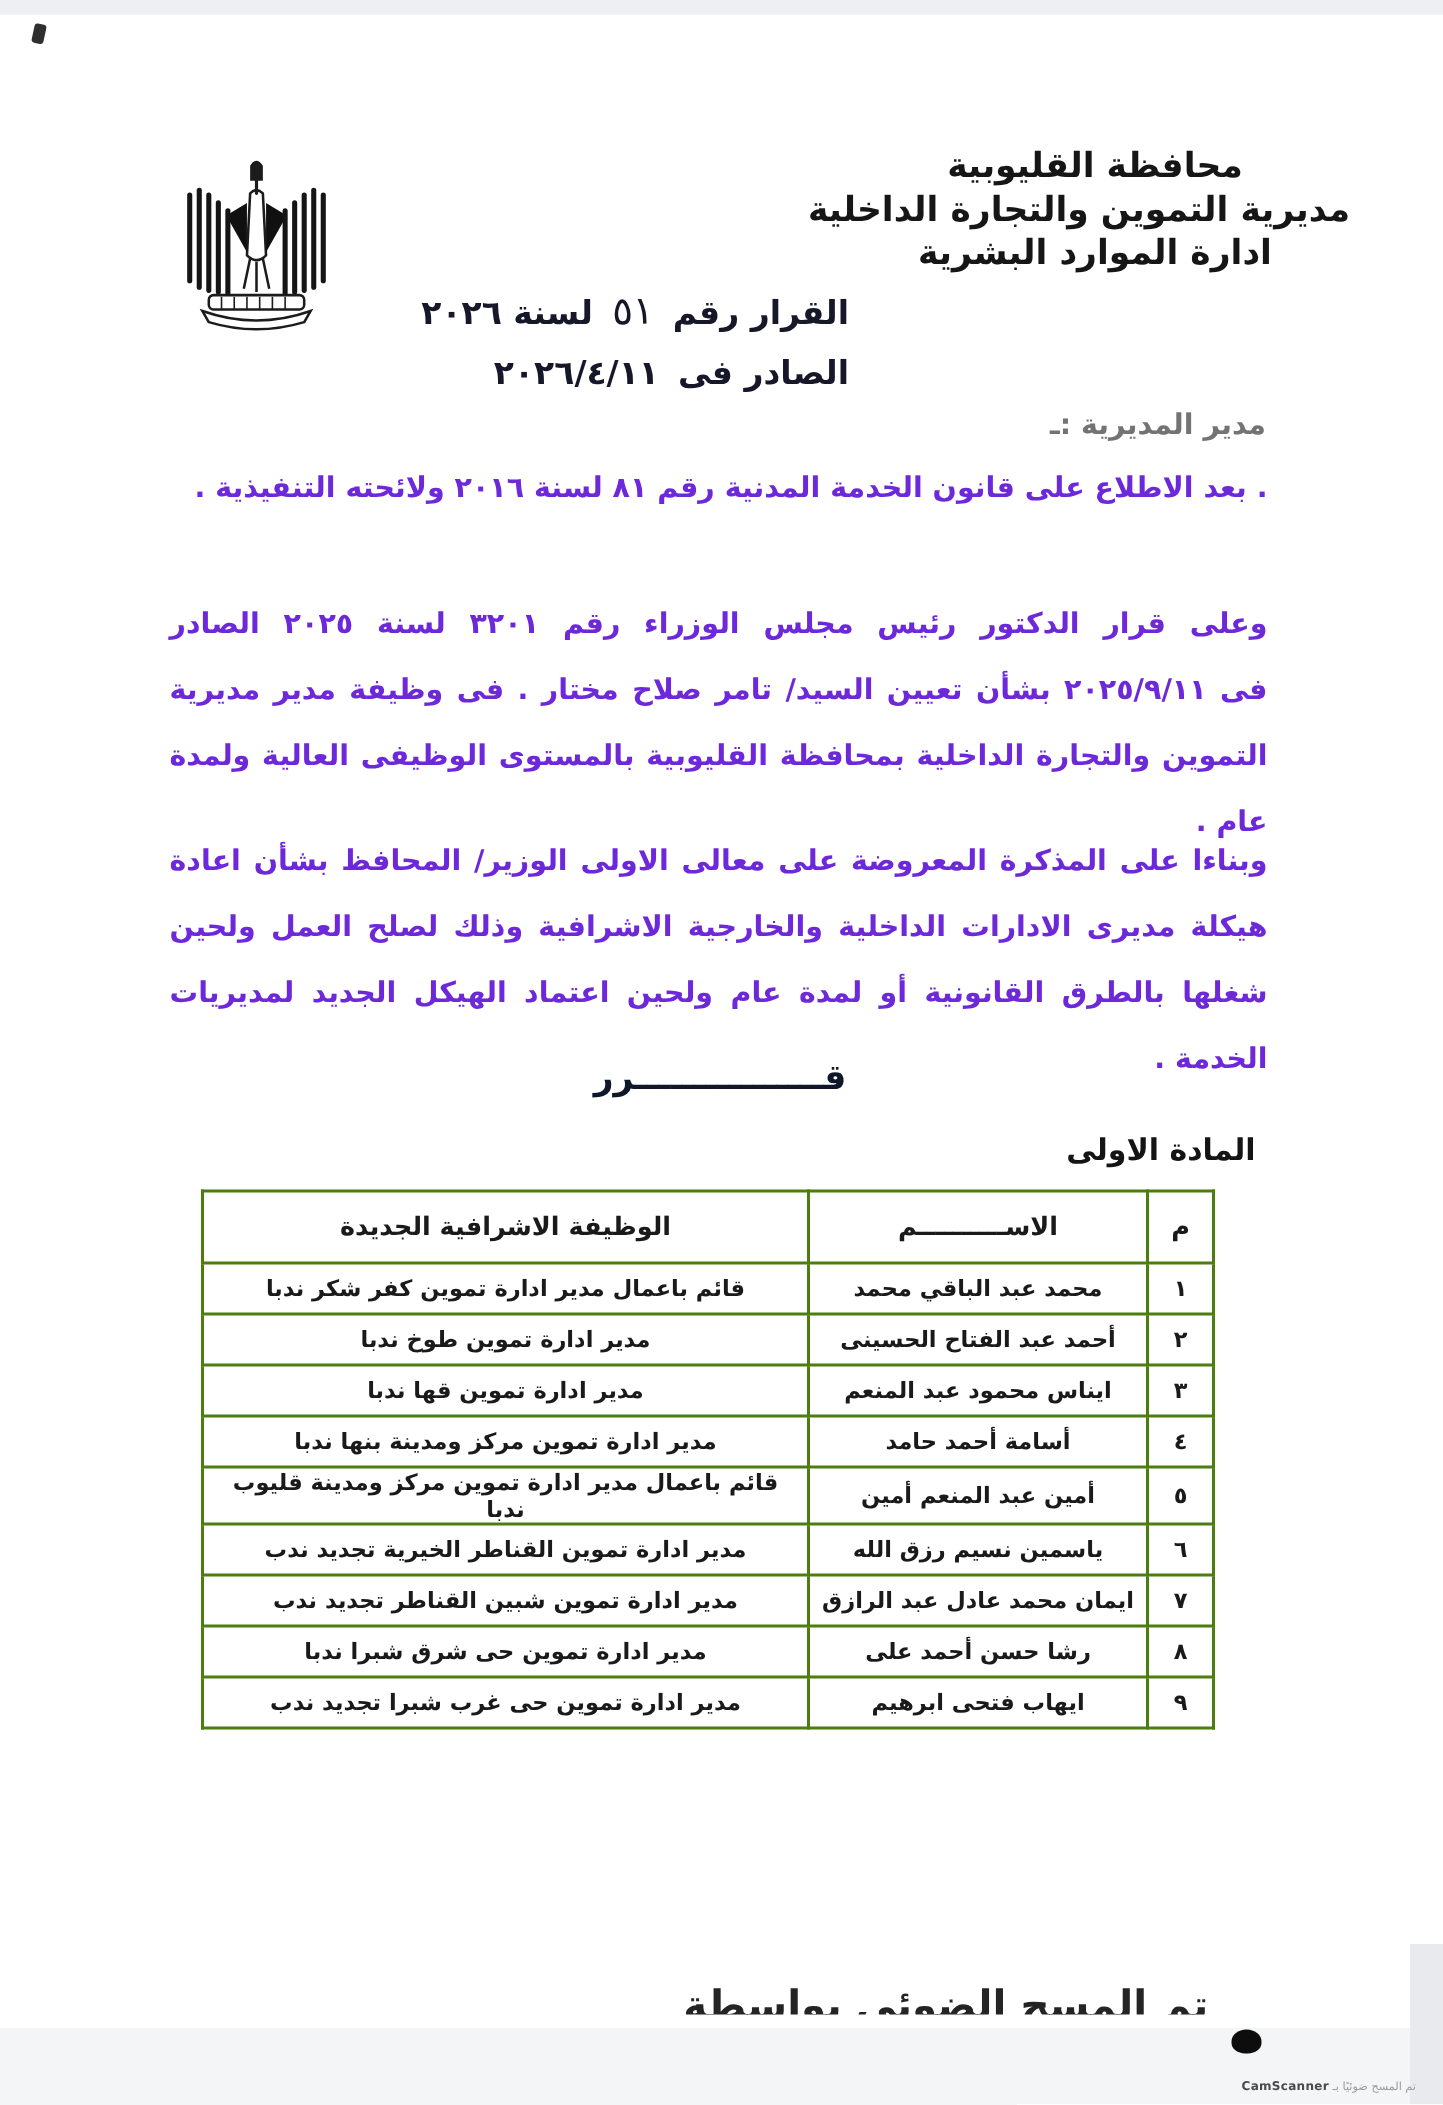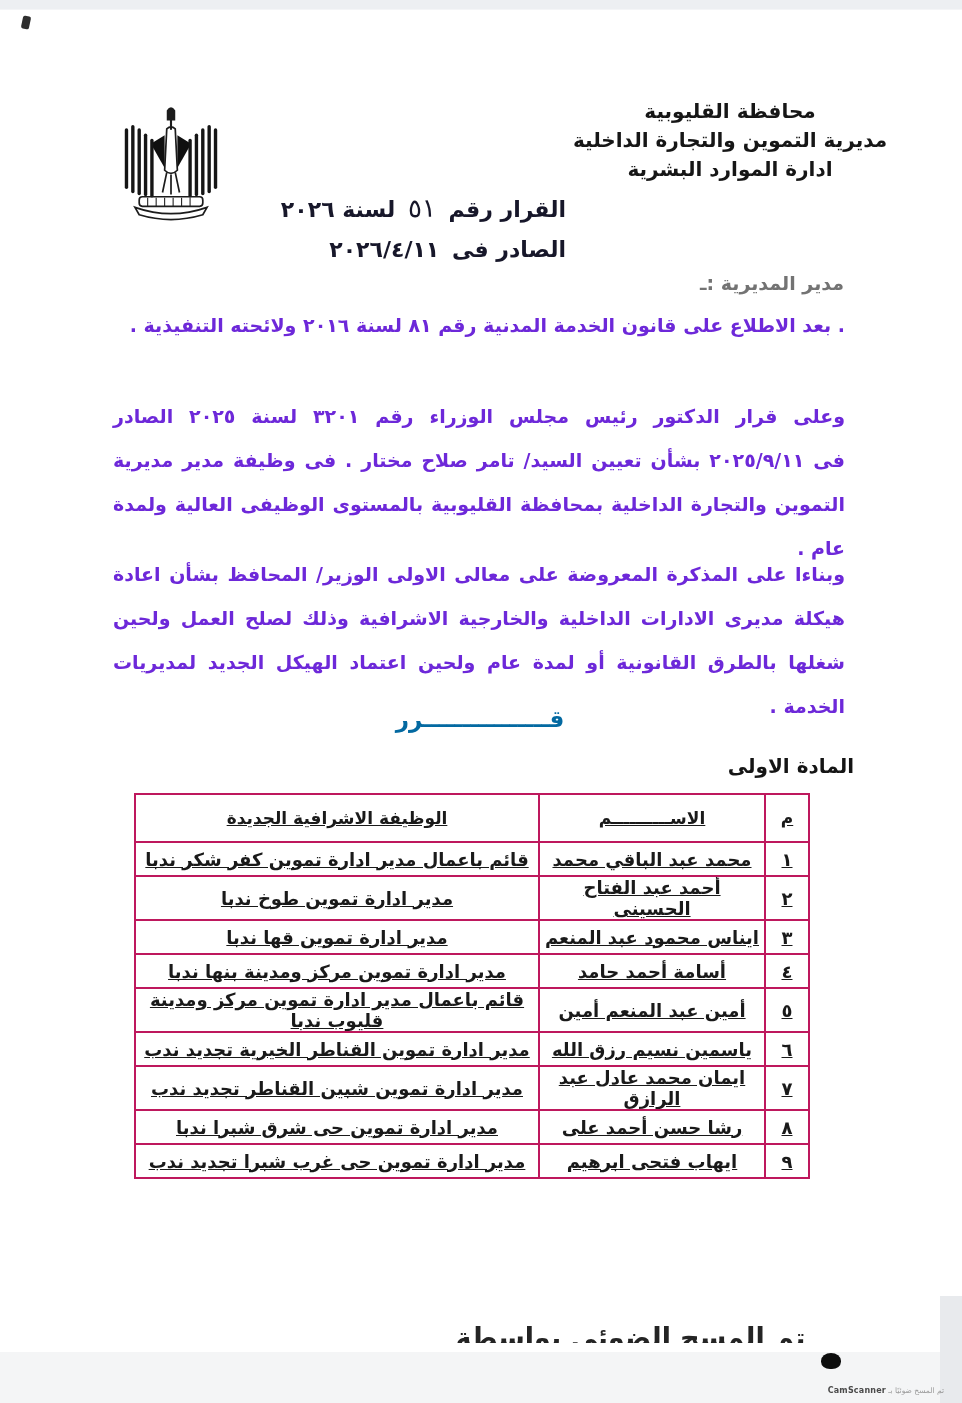--- a/index.html
+++ b/index.html
@@ -6,49 +6,49 @@
   .page{
     position:relative;width:962px;height:1403px;background:#ffffff;overflow:hidden;
     font-family:"DejaVu Sans",sans-serif;color:#1c1c1c;direction:rtl;
   }
   .top-strip{position:absolute;top:0;left:0;width:962px;height:9px;background:#edeff2;border-bottom:1px solid #f4f5f7;}
   .bottom-band{position:absolute;top:1352px;left:0;width:962px;height:51px;background:#f4f5f6;}
   .right-strip{position:absolute;top:1296px;right:0;width:22px;height:107px;background:#e8eaed;}
   .speck{position:absolute;background:#2f2f2f;border-radius:2px;}
 
   .org{position:absolute;top:97px;right:62px;width:340px;text-align:center;
-       font-weight:700;font-size:20px;line-height:29px;color:#161616;}
+       font-weight:700;font-size:23px;line-height:29px;color:#161616;}
   .org div{white-space:nowrap;}
 
   .emblem{position:absolute;top:103px;left:118px;}
 
   .decree{position:absolute;top:188px;right:396px;text-align:right;font-weight:700;
           font-size:22px;line-height:40px;color:#17172a;white-space:nowrap;}
   .decree .hw{font-weight:400;font-size:26px;letter-spacing:1px;display:inline-block;transform:rotate(-2deg);}
   .decree span{margin-left:5px;}
 
   .salutation{position:absolute;top:272px;right:118px;font-weight:700;font-size:19px;color:#737373;}
 
   .para{position:absolute;right:117px;width:732px;font-weight:700;font-size:19px;color:#6d28d9;margin-left:47px;}
   .pline{text-align:right;line-height:44px;white-space:nowrap;}
   .pline.just{text-align:justify;text-align-last:justify;white-space:normal;}
   #para-0{top:303px;}
   #para-1{top:349px;}
   #para-2{top:394px;}
   #para-3{top:552px;}
 
   .qarrar{position:absolute;top:706px;left:180px;width:600px;text-align:center;
-          font-weight:700;font-size:23px;color:#0369a1;}
-  .article-title{position:absolute;top:754px;right:108px;font-weight:700;font-size:20px;color:#141414;}
+          font-weight:700;font-size:23px;color:#0f172a;}
+  .article-title{position:absolute;top:754px;right:125px;font-weight:700;font-size:20px;color:#141414;}
 
   table.appt{position:absolute;top:793px;right:152px;border-collapse:collapse;table-layout:fixed;
              font-weight:700;color:#1a1a1a;background:#fff;}
-  table.appt th,table.appt td{border:2px solid #be185d;text-align:center;vertical-align:middle;padding:0 4px;overflow:hidden;text-decoration:underline;}
+  table.appt th,table.appt td{border:2px solid #4d7c0f;text-align:center;vertical-align:middle;padding:0 4px;overflow:hidden;}
   table.appt th{height:46px;font-size:17px;}
-  table.appt td{height:32px;font-size:18px;}
+  table.appt td{height:32px;font-size:15px;}
   col.c-no{width:44px;}col.c-name{width:226px;}col.c-pos{width:404px;}
 
   .watermark-clip{position:absolute;top:1322px;left:408px;width:445px;height:21px;overflow:hidden;}
   .watermark-clip span{display:block;font-weight:700;font-size:27px;line-height:34px;color:#242424;
                        direction:rtl;text-align:center;transform:translateY(-1px);letter-spacing:2px;}
   .blob{position:absolute;top:1353px;left:821px;width:20px;height:16px;background:#0d0d0d;border-radius:50% 50% 45% 45%;}
   .cs-footer{position:absolute;top:1386px;left:858px;width:86px;font-size:7.5px;color:#9a9a9a;
              direction:rtl;text-align:center;white-space:nowrap;}
   .cs-footer b{color:#4a4a4a;font-size:8px;letter-spacing:0.2px;}
 </style>

